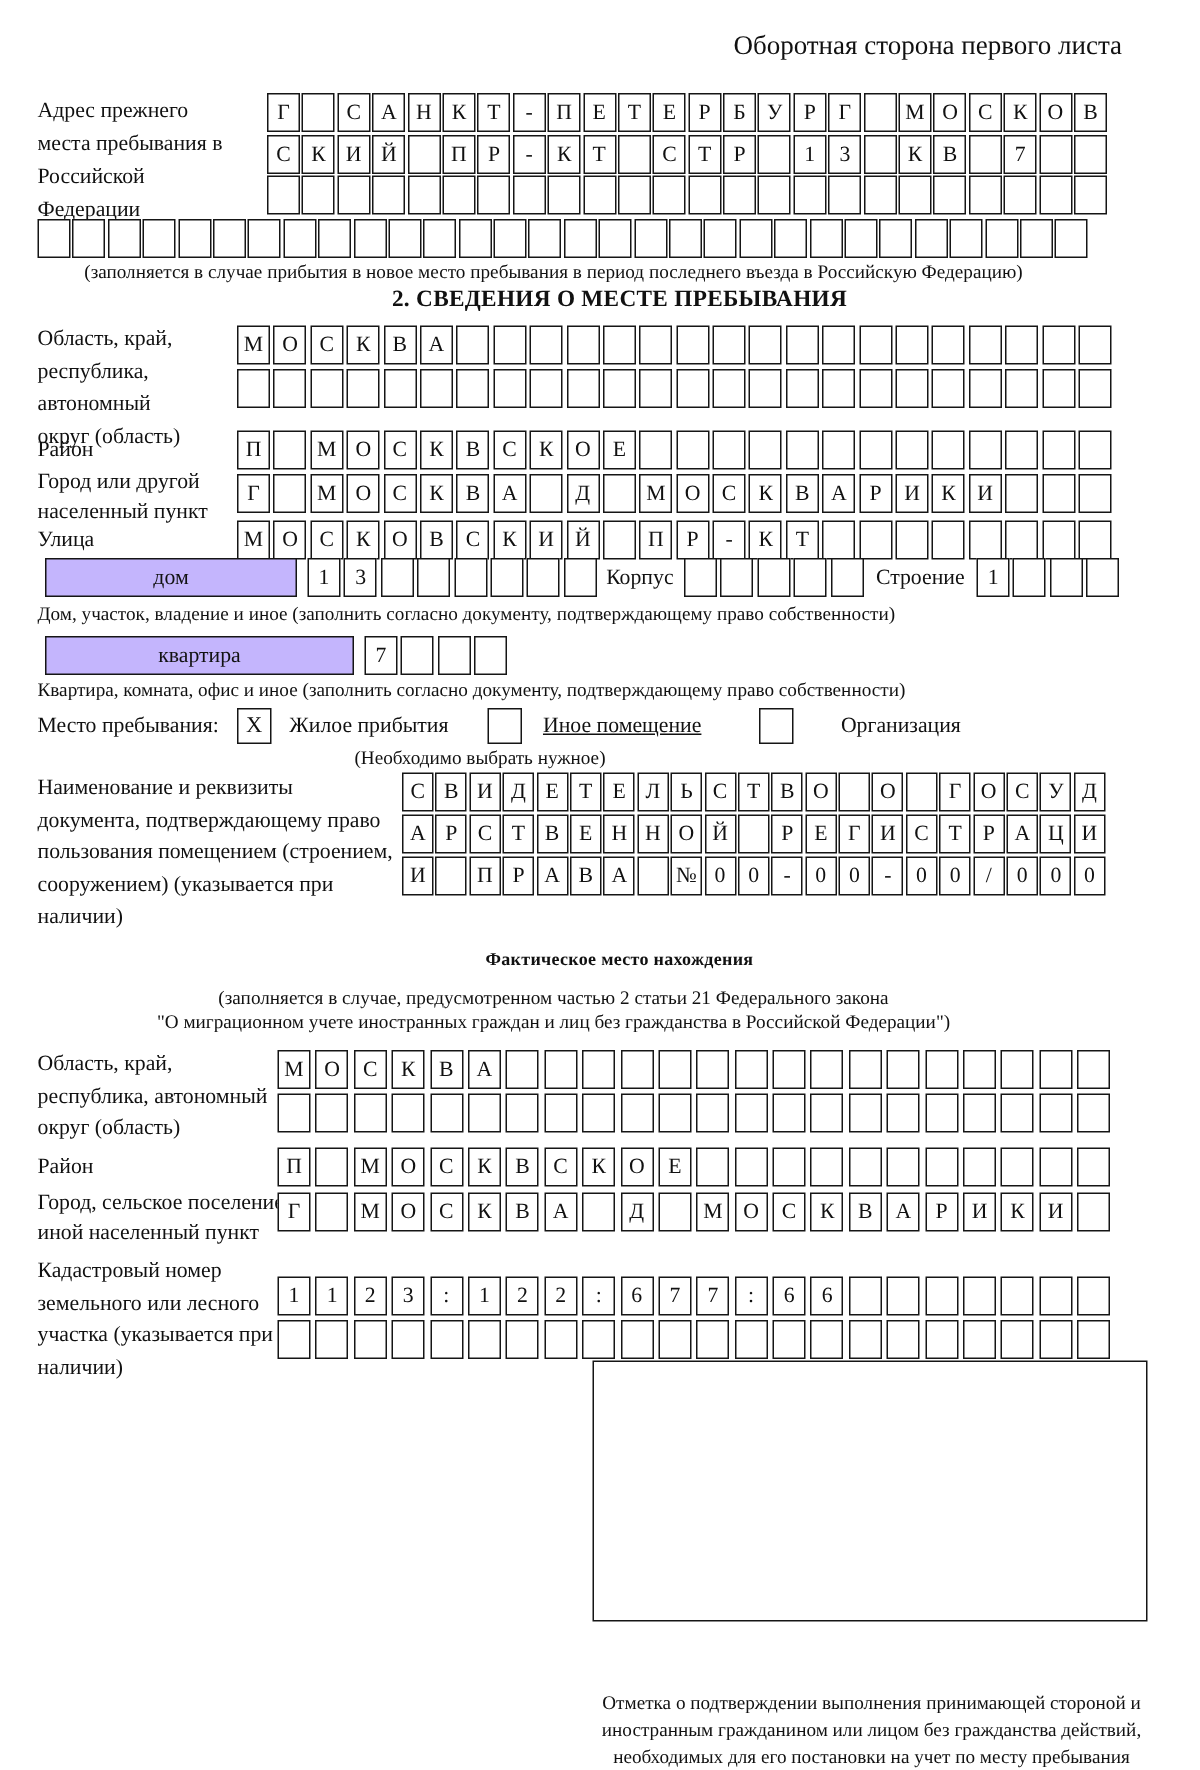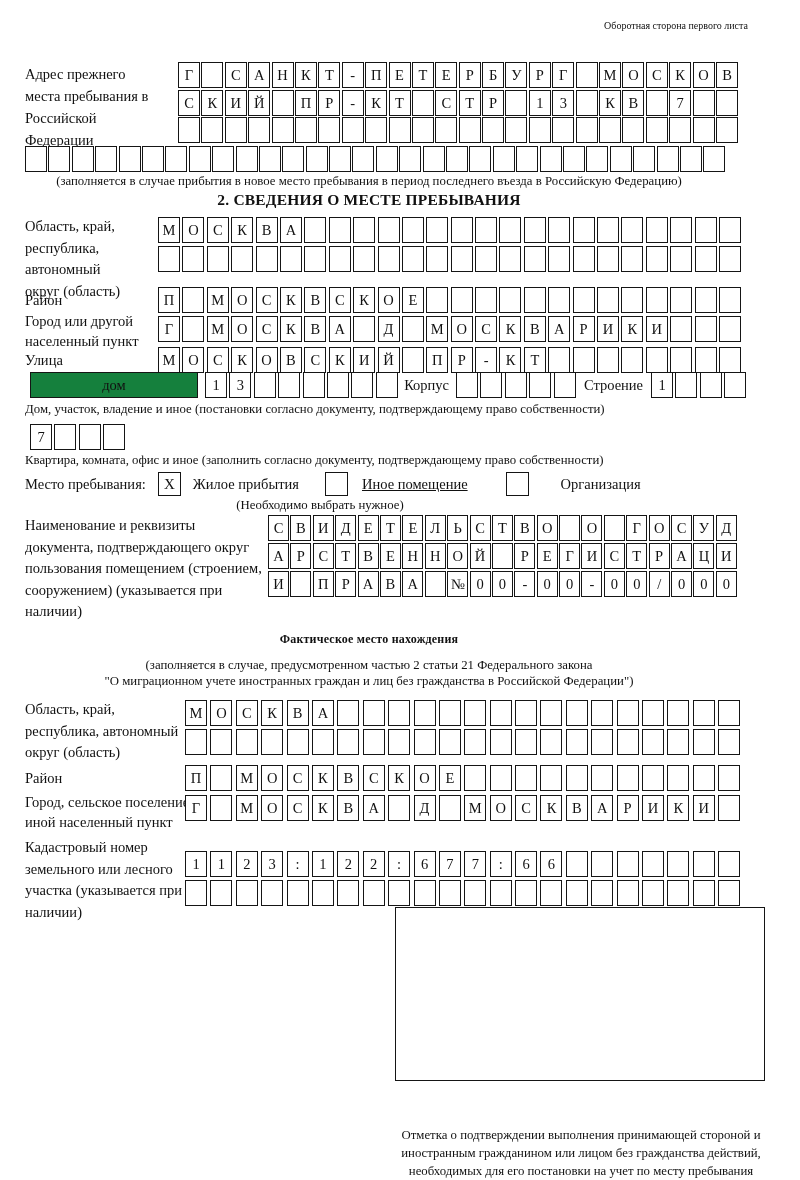--- a/index.html
+++ b/index.html
@@ -5,45 +5,45 @@
   html,body{margin:0;padding:0;}
   body{
     width:800px;height:1180px;background:#ffffff;color:#111;
     font-family:"Liberation Serif","DejaVu Serif",serif;
     position:relative;overflow:hidden;
   }
   .abs{position:absolute;}
   .lbl{position:absolute;font-size:14.5px;line-height:21.5px;color:#111;}
   .cap{position:absolute;font-size:12.8px;line-height:16px;color:#111;}
   .center{left:0;width:738px;text-align:center;}
-  .title{position:absolute;font-size:15.5px;font-weight:bold;letter-spacing:.2px;}
+  .title{position:absolute;font-size:15.5px;font-weight:bold;letter-spacing:.2px;padding-left:44px;}
   .row{position:absolute;display:flex;}
   .cell{
     width:20px;height:24px;border:1.8px solid #151515;margin-right:1.4px;
     display:flex;align-items:center;justify-content:center;
     font-size:14.5px;background:#fff;flex:0 0 auto;
   }
   .p26 .cell{margin-right:2.4px;}
   .p27 .cell{margin-right:3.4px;}
   .p24 .cell{width:19px;margin-right:1.4px;}
   .widebox{
     border:1.8px solid #151515;height:24px;display:flex;align-items:center;
-    justify-content:center;font-size:14.5px;background:#15803d;flex:0 0 auto;
+    justify-content:center;font-size:14.5px;background:#c4b5fd;flex:0 0 auto;
   }
   .inlinelbl{font-size:14.5px;display:flex;align-items:center;flex:0 0 auto;}
   .cbox{
     width:21px;height:22px;border:1.8px solid #151515;display:flex;
     align-items:center;justify-content:center;font-size:15px;flex:0 0 auto;background:#fff;
   }
   .stampbox{position:absolute;border:1.8px solid #151515;background:#fff;}
 </style>
 </head>
 <body>
 
-<div class="abs" style="top:20px;right:52px;font-size:10px;">Оборотная сторона первого листа</div>
+<div class="abs" style="top:20px;right:52px;font-size:18px;">Оборотная сторона первого листа</div>
 
 <div class="lbl" style="left:25px;top:63px;width:130px;line-height:22px;">Адрес прежнего места пребывания в Российской Федерации</div>
 <div class="row" style="left:178px;top:62px;">
     <div class="cell">Г</div>
     <div class="cell"></div>
     <div class="cell">С</div>
     <div class="cell">А</div>
     <div class="cell">Н</div>
     <div class="cell">К</div>
     <div class="cell">Т</div>
@@ -312,44 +312,45 @@
       <div class="cell"></div>
     </div>
   <div class="inlinelbl" style="margin:0 8px 0 6px;">Строение</div>
   <div style="display:flex;">
       <div class="cell">1</div>
       <div class="cell"></div>
       <div class="cell"></div>
       <div class="cell"></div>
     </div>
 </div>
-<div class="cap" style="left:25px;top:401px;">Дом, участок, владение и иное (постановки согласно документу, подтверждающему право собственности)</div>
+<div class="cap" style="left:25px;top:401px;">Дом, участок, владение и иное (заполнить согласно документу, подтверждающему право собственности)</div>
 
 <div class="row p26" style="left:30px;top:424px;align-items:center;">
+  <div class="widebox" style="width:204px;margin-right:7px;">квартира</div>
   <div style="display:flex;">
       <div class="cell">7</div>
       <div class="cell"></div>
       <div class="cell"></div>
       <div class="cell"></div>
     </div>
 </div>
 <div class="cap" style="left:25px;top:452px;">Квартира, комната, офис и иное (заполнить согласно документу, подтверждающему право собственности)</div>
 
 <div class="row" style="left:25px;top:472px;align-items:center;">
   <div class="inlinelbl">Место пребывания:</div>
   <div class="cbox" style="margin-left:12px;">X</div>
   <div class="inlinelbl" style="margin-left:12px;">Жилое прибытия</div>
   <div class="cbox" style="margin-left:26px;"></div>
   <div class="inlinelbl" style="margin-left:14px;text-decoration:underline;">Иное помещение</div>
   <div class="cbox" style="margin-left:38px;"></div>
   <div class="inlinelbl" style="margin-left:32px;">Организация</div>
 </div>
 <div class="cap" style="left:0;top:497px;width:640px;text-align:center;">(Необходимо выбрать нужное)</div>
 
-<div class="lbl" style="left:25px;top:515px;width:238px;">Наименование и реквизиты документа, подтверждающего округ пользования помещением (строением, сооружением) (указывается при наличии)</div>
+<div class="lbl" style="left:25px;top:515px;width:238px;">Наименование и реквизиты документа, подтверждающему право пользования помещением (строением, сооружением) (указывается при наличии)</div>
 <div class="row p24" style="left:268px;top:515px;">
     <div class="cell">С</div>
     <div class="cell">В</div>
     <div class="cell">И</div>
     <div class="cell">Д</div>
     <div class="cell">Е</div>
     <div class="cell">Т</div>
     <div class="cell">Е</div>
     <div class="cell">Л</div>
     <div class="cell">Ь</div>

